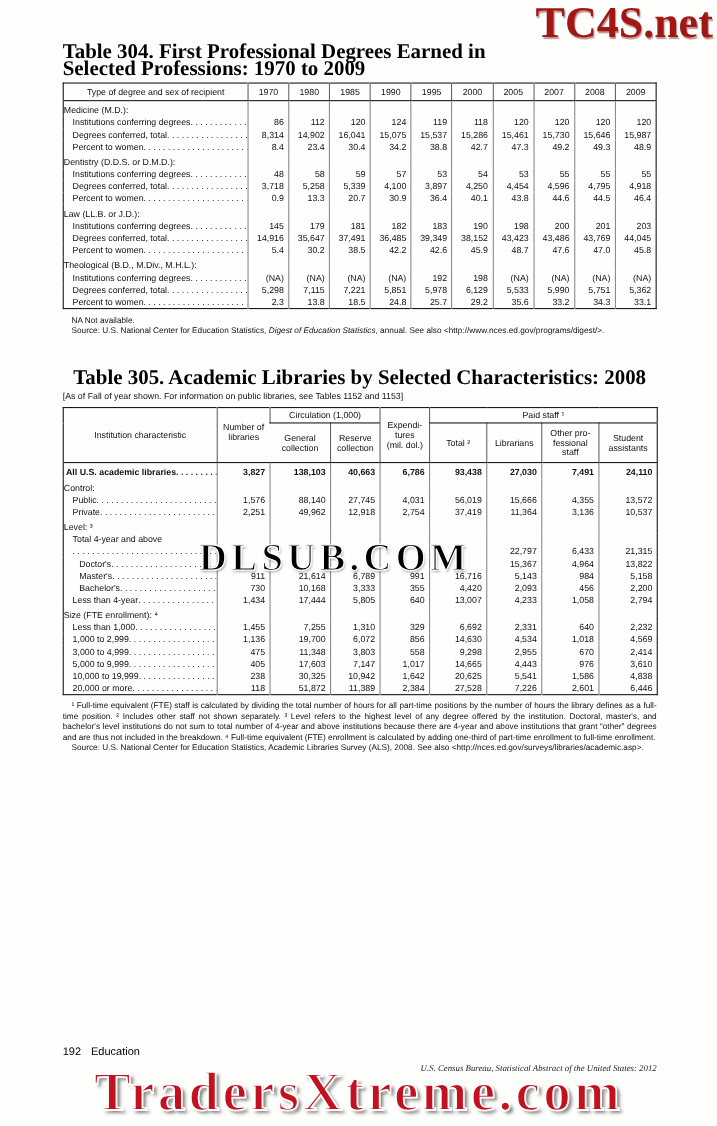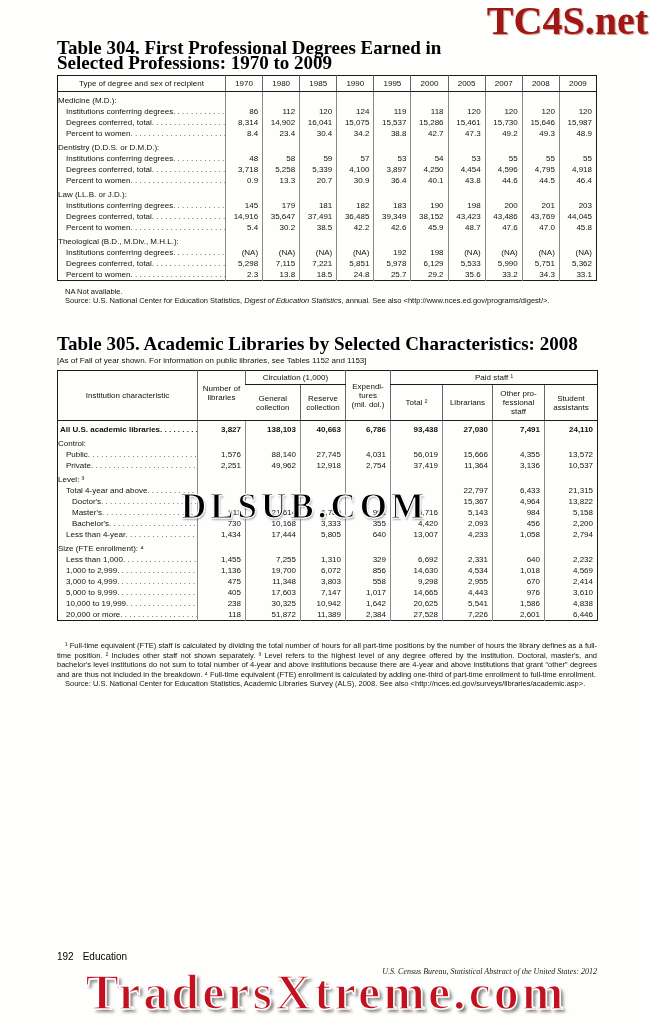--- a/index.html
+++ b/index.html
@@ -3,21 +3,21 @@
 <meta charset="utf-8">
 <style>
   * { margin:0; padding:0; box-sizing:border-box; }
   html,body { background:#e9e9e9; }
   body { font-family:"Liberation Sans", sans-serif; }
   .page { position:relative; width:652px; height:1024px; background:#fefefc; color:#111; overflow:hidden; margin:0 auto; }
   .content { padding:40px 55px 0 57px; }
 
   .ttl { font-family:"Liberation Serif", serif; font-weight:700; font-size:19px; line-height:15px; color:#000; }
   .ttl304 { max-width:450px; }
-  .ttl305 { margin-top:30px; }
+  .ttl305 { margin-top:30px;text-align:center; }
   .bracket { font-size:8px; line-height:9.5px; margin-top:5px; color:#111; max-width:540px; }
 
   table.tbl { border-collapse:collapse; width:100%; table-layout:fixed; margin-top:5px; border:1px solid #1a1a1a; font-size:8px; }
   .tbl th { font-weight:400; border-left:1px solid #666; border-bottom:1px solid #1a1a1a; text-align:center; vertical-align:middle; padding:1px 1px; white-space:pre-line; line-height:9px; }
   .tbl th:first-child { border-left:none; }
   .tbl td { border-left:1px solid #8a8a8a; height:11px; line-height:11px; vertical-align:bottom; padding:0; overflow:hidden; }
   .tbl td:first-child { border-left:none; }
   .tbl304 th { height:16px; }
   th.stub304 { width:168px; }
 
@@ -32,21 +32,21 @@
   tr.totalrow td { font-weight:700; height:14px; padding-top:3px; }
 
   .tbl305 thead tr:first-child th { height:14px; }
   .tbl305 thead tr:last-child th { height:36px; }
   .tbl305 th.bh { vertical-align:bottom; padding-bottom:18px; }
   .tbl305 th.mh { vertical-align:middle; }
 
   .fnote { font-size:7.5px; line-height:9.4px; max-width:540px; color:#111; }
   .fnote.na { margin-top:6px; text-indent:8px; }
   .fnote.srcp { text-indent:8px; }
-  .fnote.just { margin-top:20px; text-align:justify; text-indent:8px; }
+  .fnote.just { margin-top:5px; text-align:justify; text-indent:8px; }
 
   .footer-left { position:absolute; left:57px; top:951px; font-size:10px; color:#000; }
   .footer-left .pg { margin-right:9px; }
   .footer-right { position:absolute; right:55px; top:967px; font-size:8px; font-style:italic; font-family:"Liberation Serif", serif; color:#222; }
 
   .wm { position:absolute; z-index:50; font-weight:700; white-space:nowrap; }
   .wm-top { top:1px; right:4px; font-family:"Liberation Serif", serif; font-size:40px; line-height:40px; color:#a01713; letter-spacing:0px; text-shadow:1px 1px 1px rgba(110,20,15,.45); }
   .wm-mid { top:489px; left:181px; font-family:"Liberation Serif", serif; font-size:35px; line-height:35px; color:#000000; letter-spacing:4px;
             -webkit-text-stroke:1.1px #ffffff; text-shadow:0 0 2px #fff, 0 0 2px #fff, 1px 2px 2px rgba(0,0,0,.35); }
   .wm-bot { top:967px; left:50%; transform:translateX(-50%); font-family:"Liberation Serif", serif; font-size:50px; line-height:50px; color:#c3121f; letter-spacing:3px;
@@ -457,21 +457,21 @@
             <td class="num"></td>
             <td class="num"></td>
             <td class="num"></td>
             <td class="num"></td>
             <td class="num"></td>
             <td class="num"></td>
             <td class="num"></td>
           </tr>
           <tr class="datarow">
             <td class="lblcell">
-              <div class="lblwrap" style="padding-left: 8px;">
+              <div class="lblwrap" style="padding-left: 8px; flex-direction: column;">
                 <span class="txt">Total 4-year and above</span>
                 <span class="dots"></span>
               </div>
             </td>
             <td class="num"></td>
             <td class="num"></td>
             <td class="num"></td>
             <td class="num"></td>
             <td class="num"></td>
             <td class="num">22,797</td>

